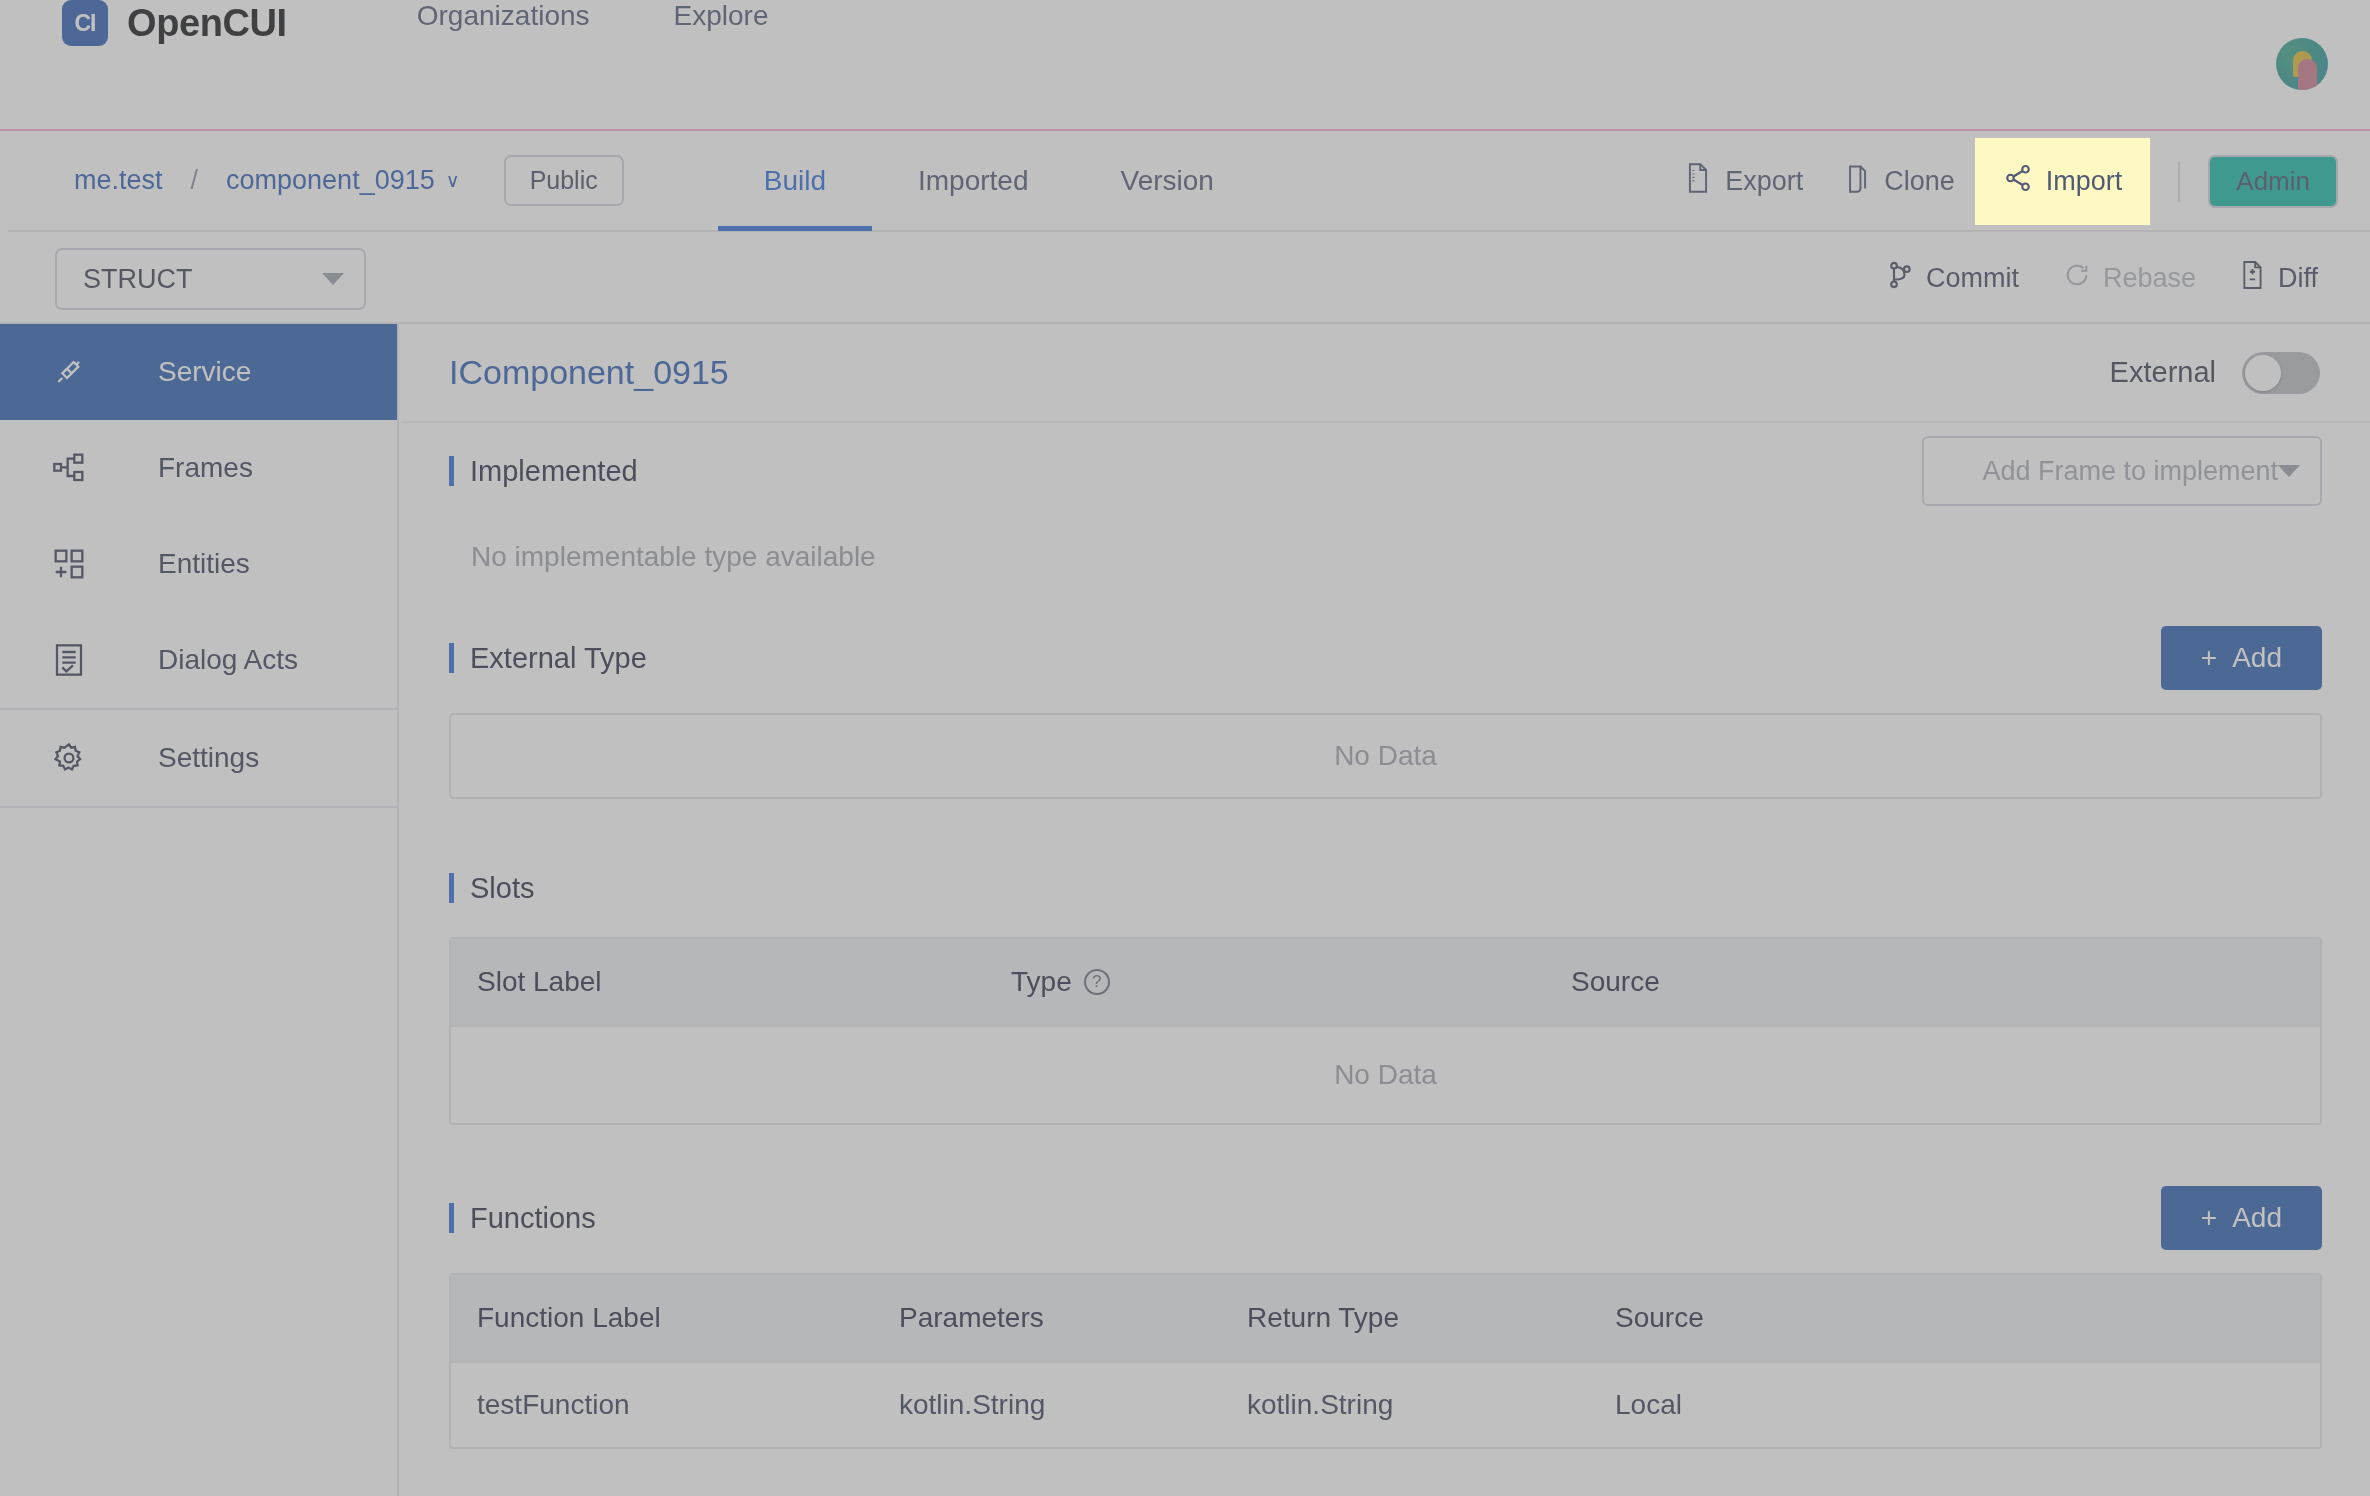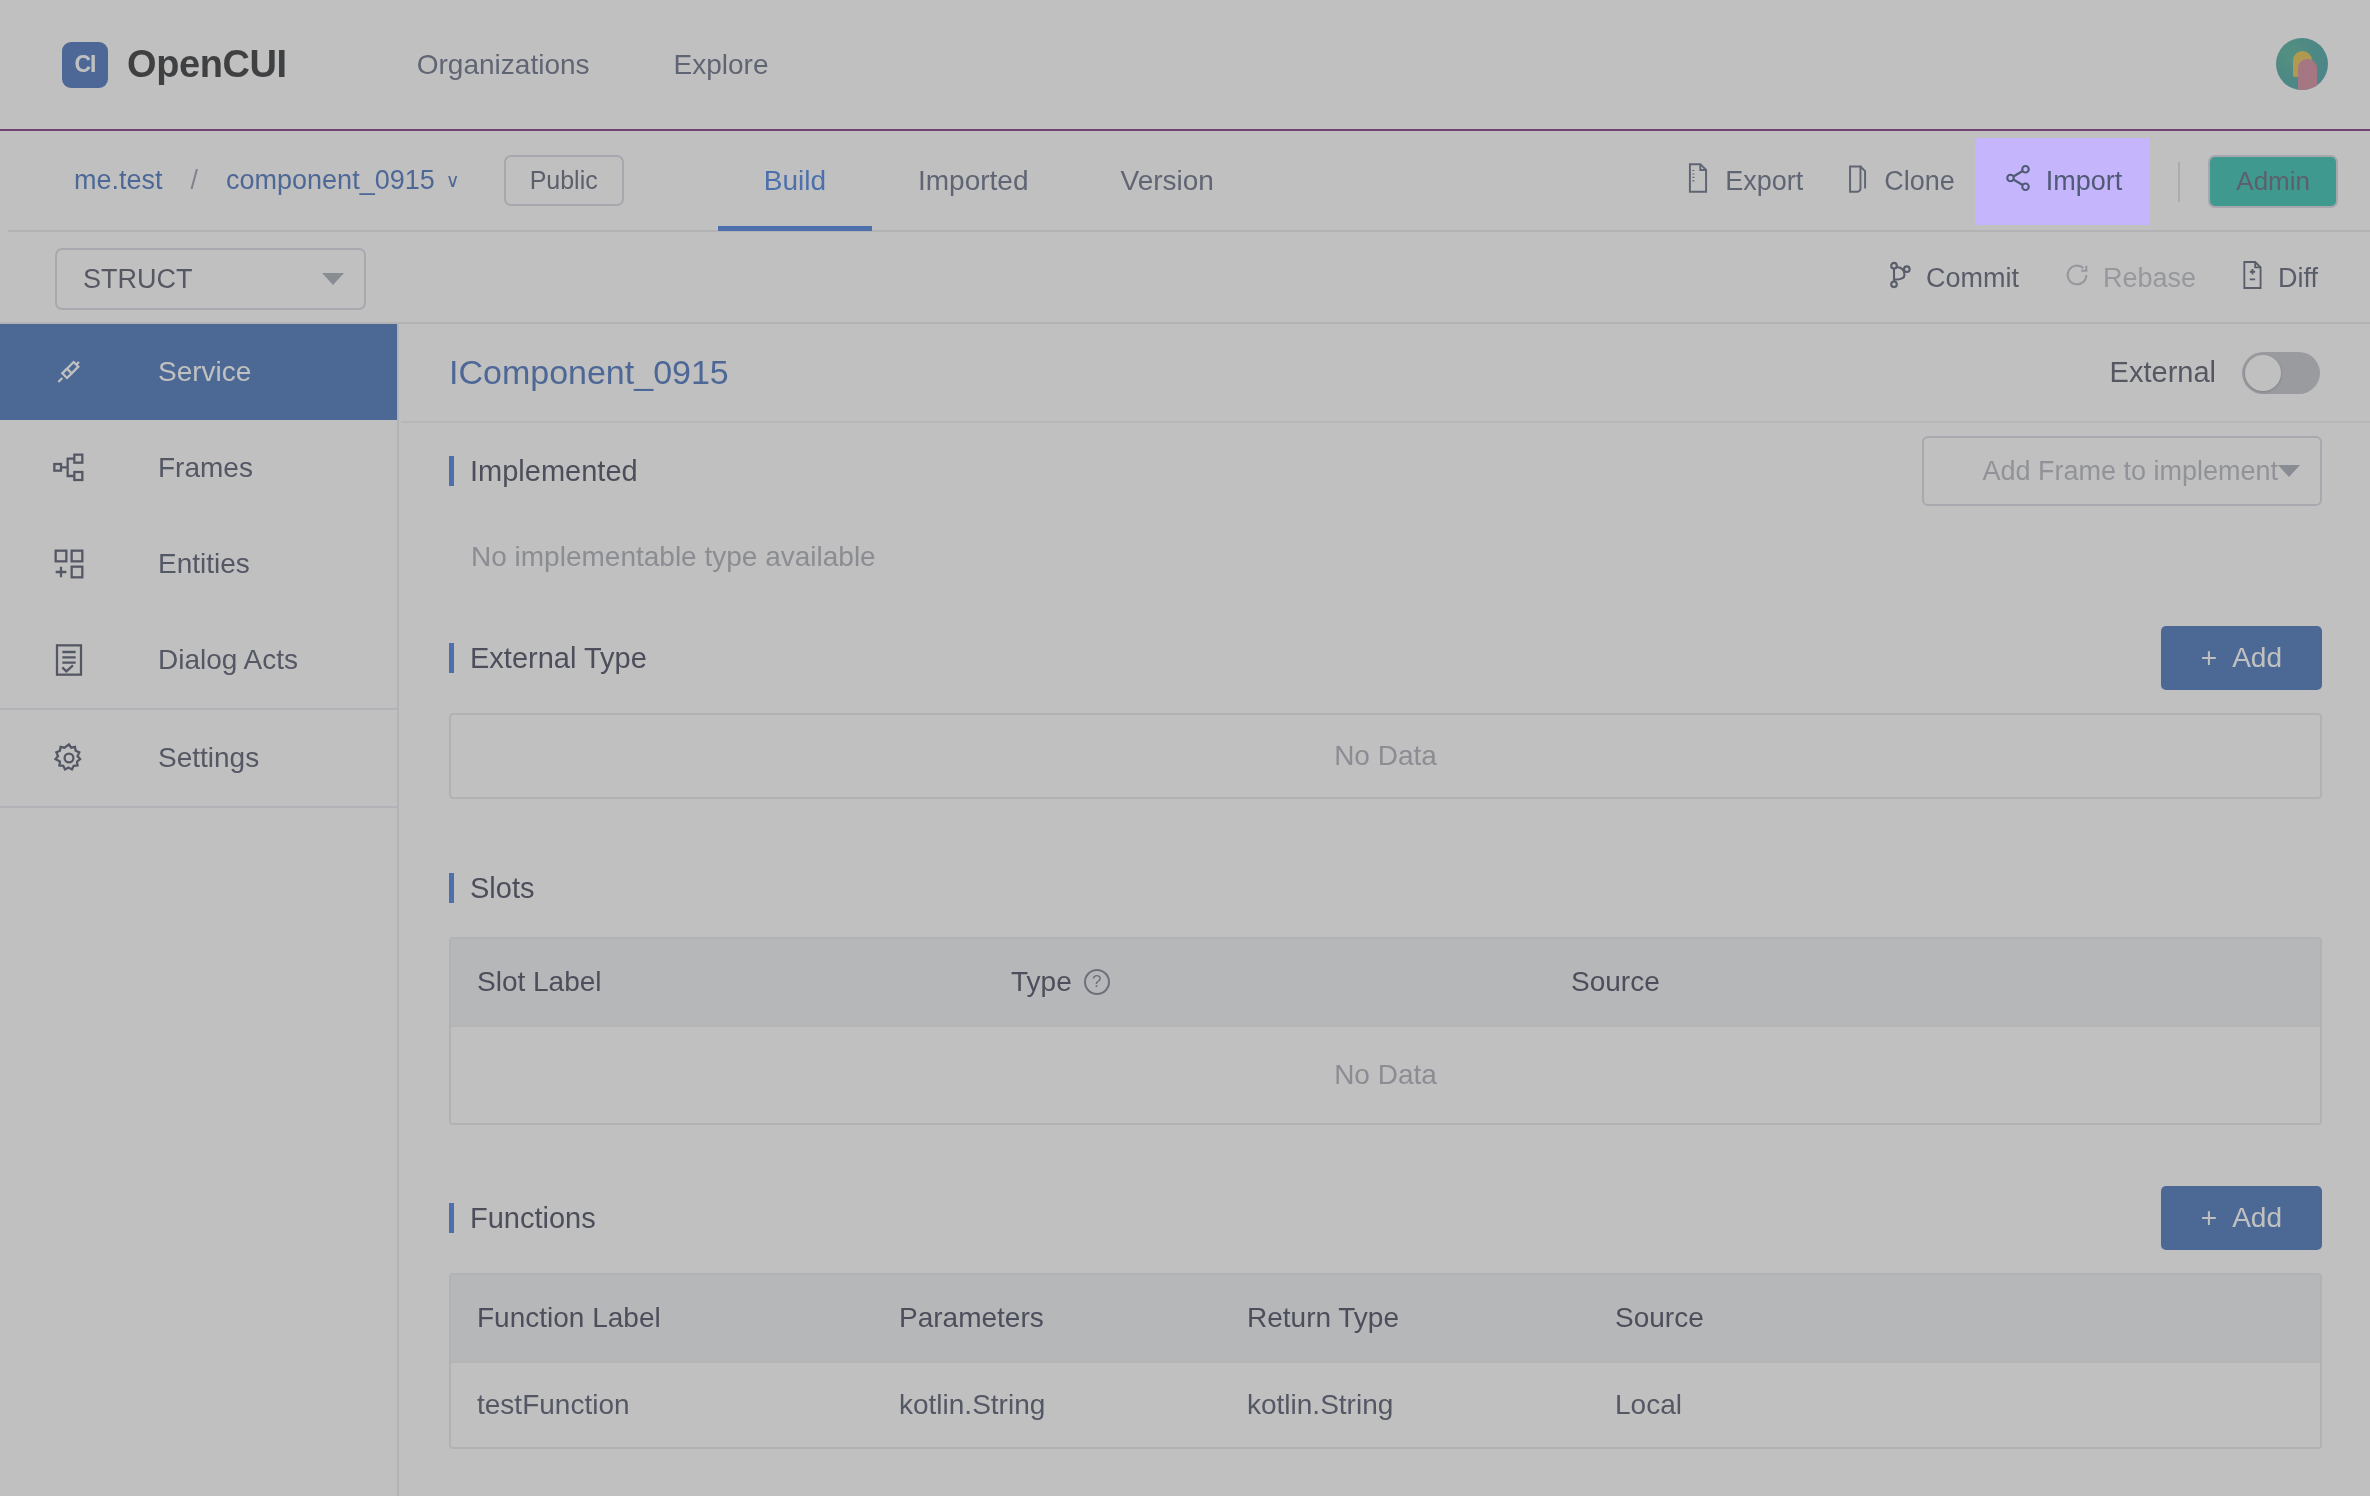--- a/index.html
+++ b/index.html
@@ -16,22 +16,22 @@
     position: absolute; inset: 0;
     background: rgba(115,115,115,0.45);
     z-index: 900;
     pointer-events: none;
   }
 
   
   .topnav {
     position: absolute; left: 0; top: 0; width: 2370px; height: 131px;
     background: #ffffff;
-    border-bottom: 2px solid #701a75;
-    display: flex; align-items: center;
+    border-bottom: 2px solid #f9a8d4;
+    display: flex; align-items: flex-start;
   }
   .brand { display: flex; align-items: center; margin-left: 62px; }
   .brand-mark {
     width: 46px; height: 46px; border-radius: 9px;
     background: #2f5fb3;
     color: #ffffff; font-size: 23px; font-weight: bold;
     display: flex; align-items: center; justify-content: center;
     letter-spacing: -1px;
   }
   .brand-name {
@@ -85,21 +85,21 @@
   }
   .subbar-right {
     position: absolute; right: 40px; top: 0; height: 101px;
     display: flex; align-items: center; gap: 0;
   }
   .icon-btn {
     display: flex; align-items: center; gap: 13px;
     font-size: 27px; color: #515a75; padding: 14px 20px;
   }
   .icon-btn.highlighted {
-    background: #c4b5fd; position: relative; z-index: 950;
+    background: #fef9c3; position: relative; z-index: 950;
     padding: 25px 28px;
   }
   .vdiv { width: 2px; height: 40px; background: #d8dae2; margin: 0 28px; }
   .admin-btn {
     padding: 9px 26px; border: 2px solid #cfd2dc; border-radius: 7px;
     font-size: 26px; color: #4b5166; background: #14b8a6;
   }
 
   
   .structbar {

